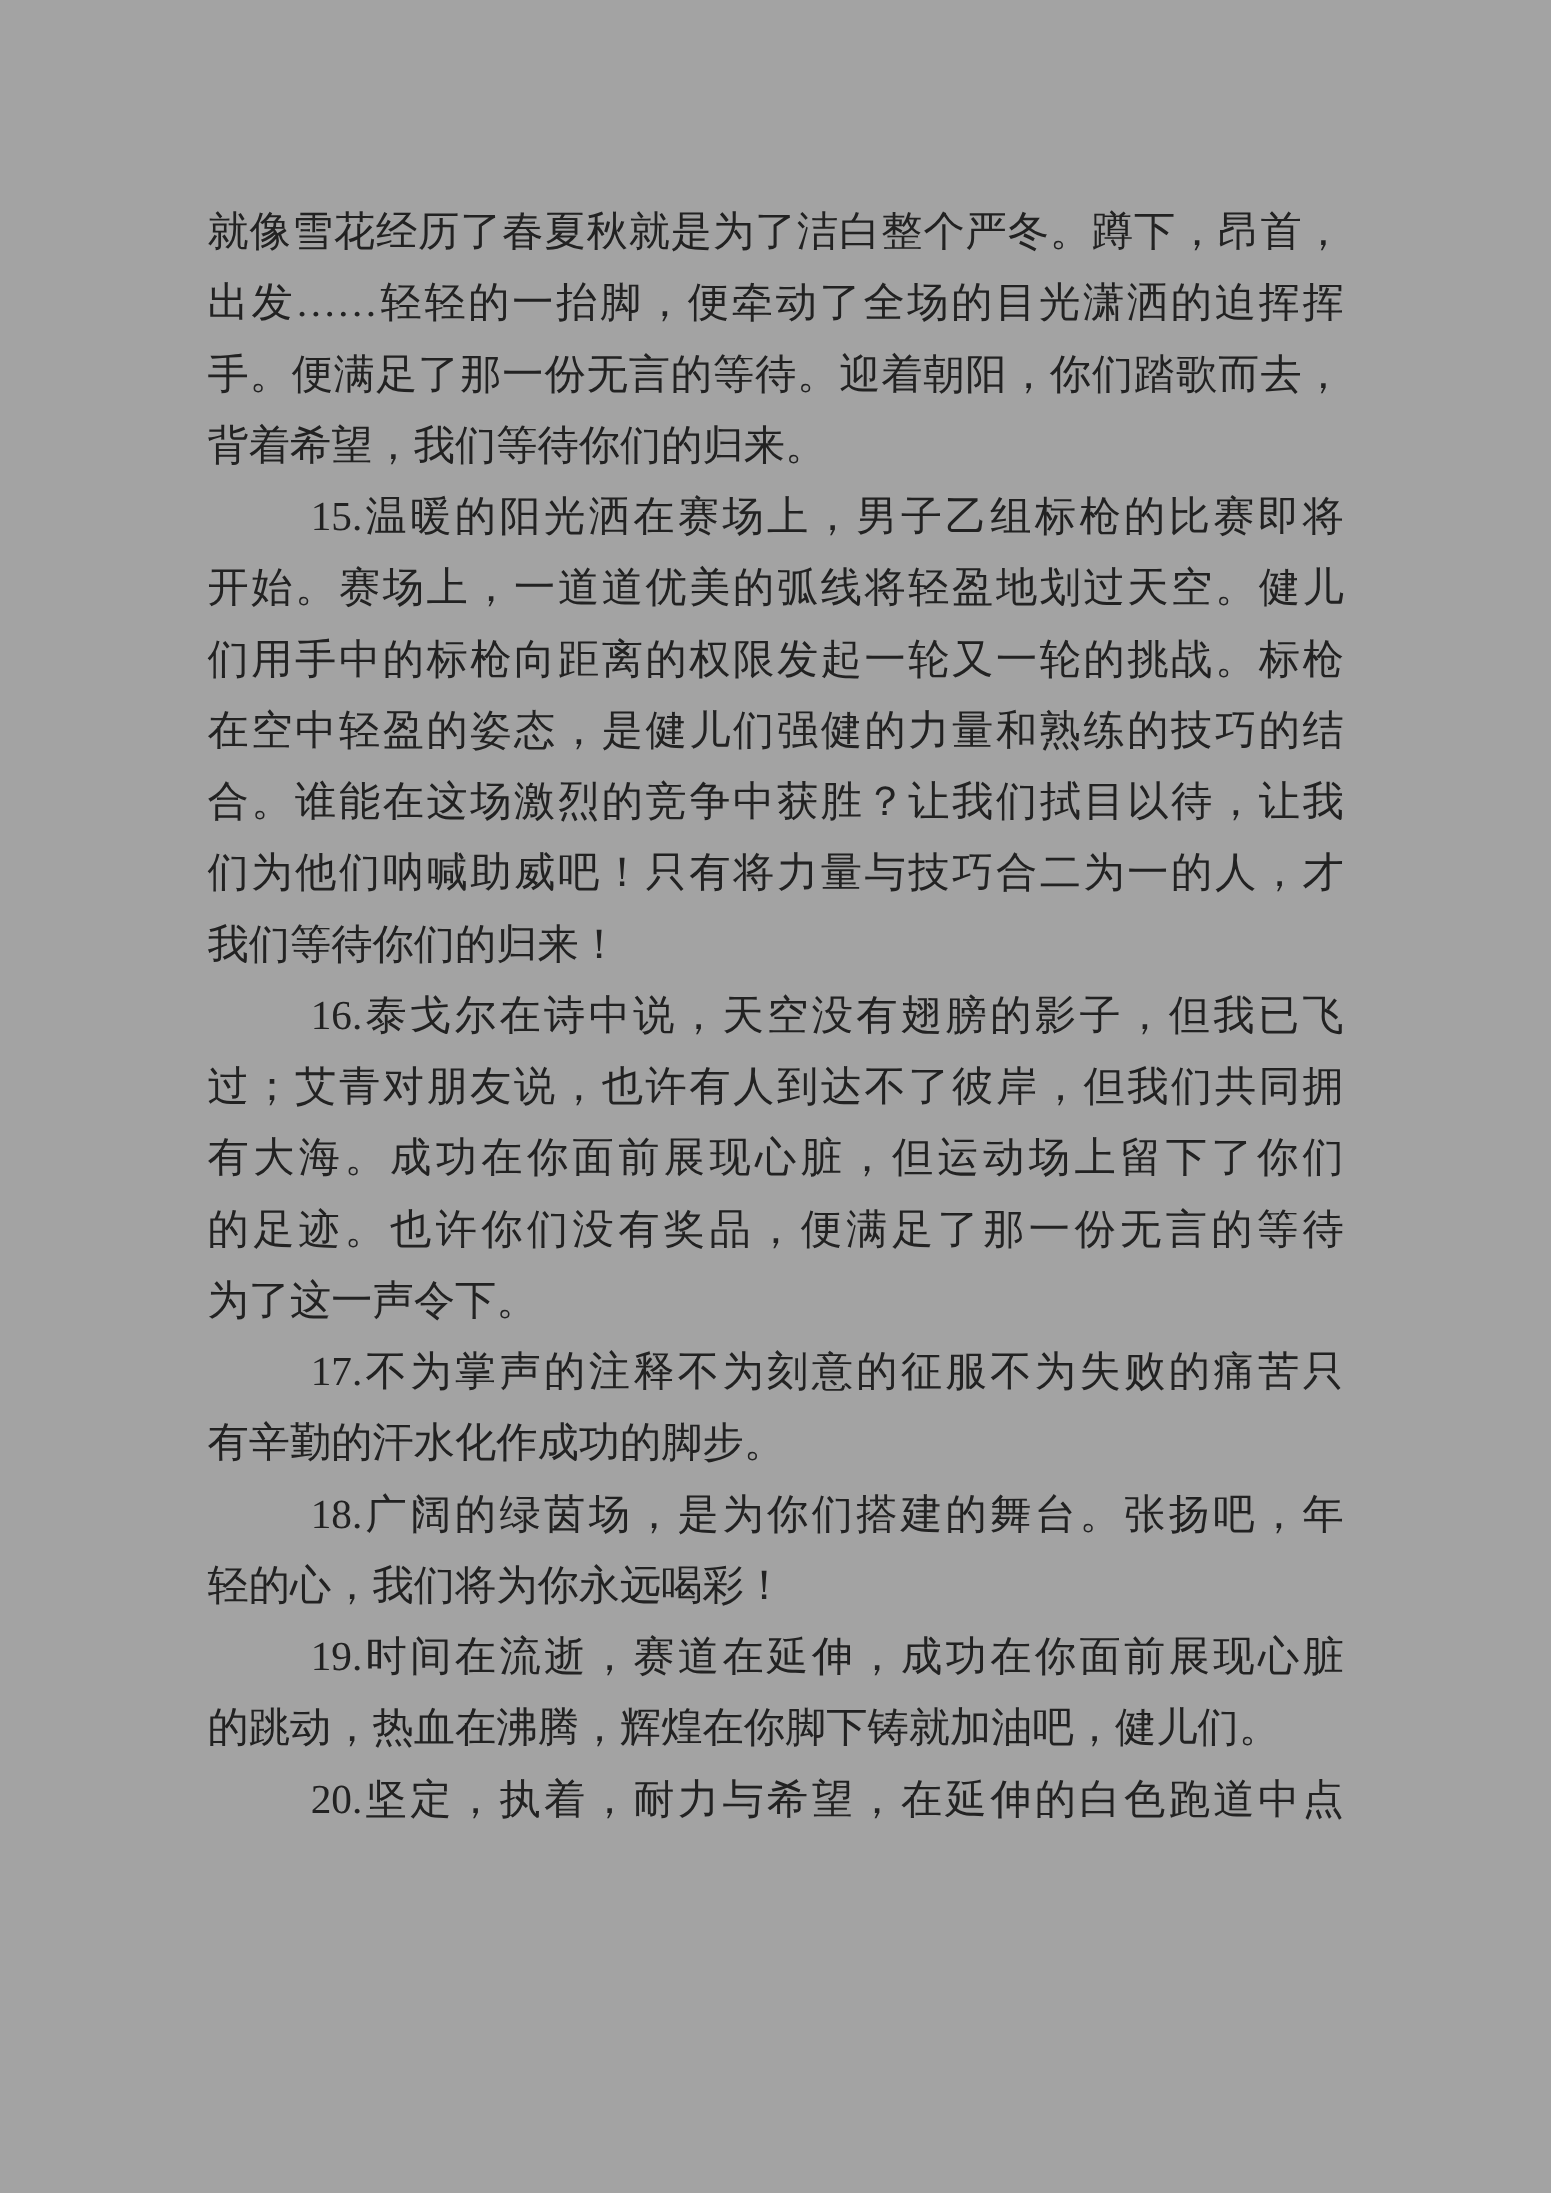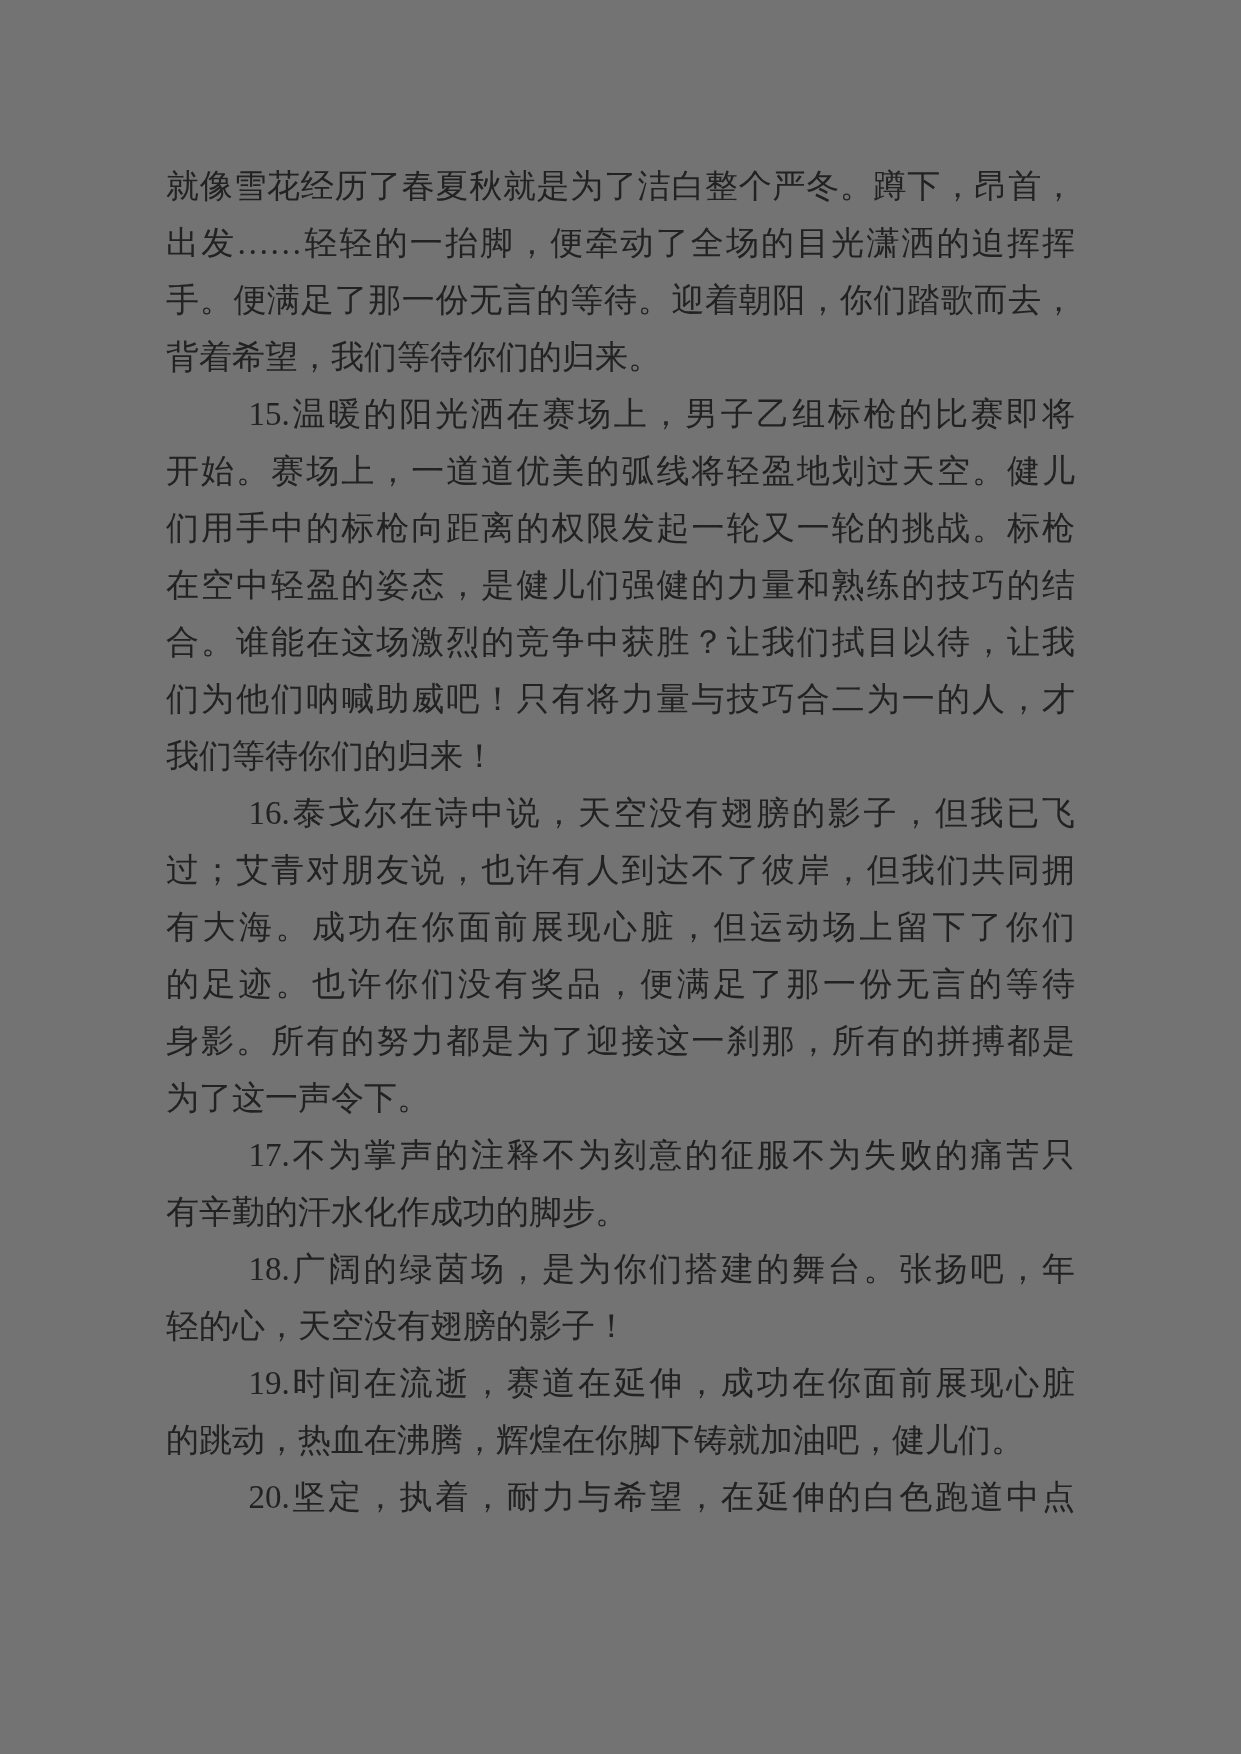--- a/index.html
+++ b/index.html
@@ -10,21 +10,21 @@
   body {
     width: 1241px;
     height: 1754px;
     overflow: hidden;
   }
   .page {
     box-sizing: border-box;
     width: 1241px;
     height: 1754px;
     padding: 158px 166px 0 166px;
-    background: #737373;
+    background: #a3a3a3;
     font-family: "Liberation Serif", "DejaVu Serif", serif;
     font-size: 33px;
     line-height: 57px;
     color: #222222;
     letter-spacing: 0;
   }
   .line {
     height: 57px;
     overflow: hidden;
     white-space: normal;
@@ -51,22 +51,21 @@
   <div class="line">开始。赛场上，一道道优美的弧线将轻盈地划过天空。健儿</div>
   <div class="line">们用手中的标枪向距离的权限发起一轮又一轮的挑战。标枪</div>
   <div class="line">在空中轻盈的姿态，是健儿们强健的力量和熟练的技巧的结</div>
   <div class="line">合。谁能在这场激烈的竞争中获胜？让我们拭目以待，让我</div>
   <div class="line">们为他们呐喊助威吧！只有将力量与技巧合二为一的人，才</div>
   <div class="line para-end">我们等待你们的归来！</div>
   <div class="line indent">16.泰戈尔在诗中说，天空没有翅膀的影子，但我已飞</div>
   <div class="line">过；艾青对朋友说，也许有人到达不了彼岸，但我们共同拥</div>
   <div class="line">有大海。成功在你面前展现心脏，但运动场上留下了你们</div>
   <div class="line">的足迹。也许你们没有奖品，便满足了那一份无言的等待</div>
-  <div class="line">身影。所有的努力都是为了迎接这一刹那，所有的拼搏都是</div>
   <div class="line para-end">为了这一声令下。</div>
   <div class="line indent">17.不为掌声的注释不为刻意的征服不为失败的痛苦只</div>
   <div class="line para-end">有辛勤的汗水化作成功的脚步。</div>
   <div class="line indent">18.广阔的绿茵场，是为你们搭建的舞台。张扬吧，年</div>
-  <div class="line para-end">轻的心，天空没有翅膀的影子！</div>
+  <div class="line para-end">轻的心，我们将为你永远喝彩！</div>
   <div class="line indent">19.时间在流逝，赛道在延伸，成功在你面前展现心脏</div>
   <div class="line para-end">的跳动，热血在沸腾，辉煌在你脚下铸就加油吧，健儿们。</div>
   <div class="line indent">20.坚定，执着，耐力与希望，在延伸的白色跑道中点</div>
 </div>
 
 </body></html>

